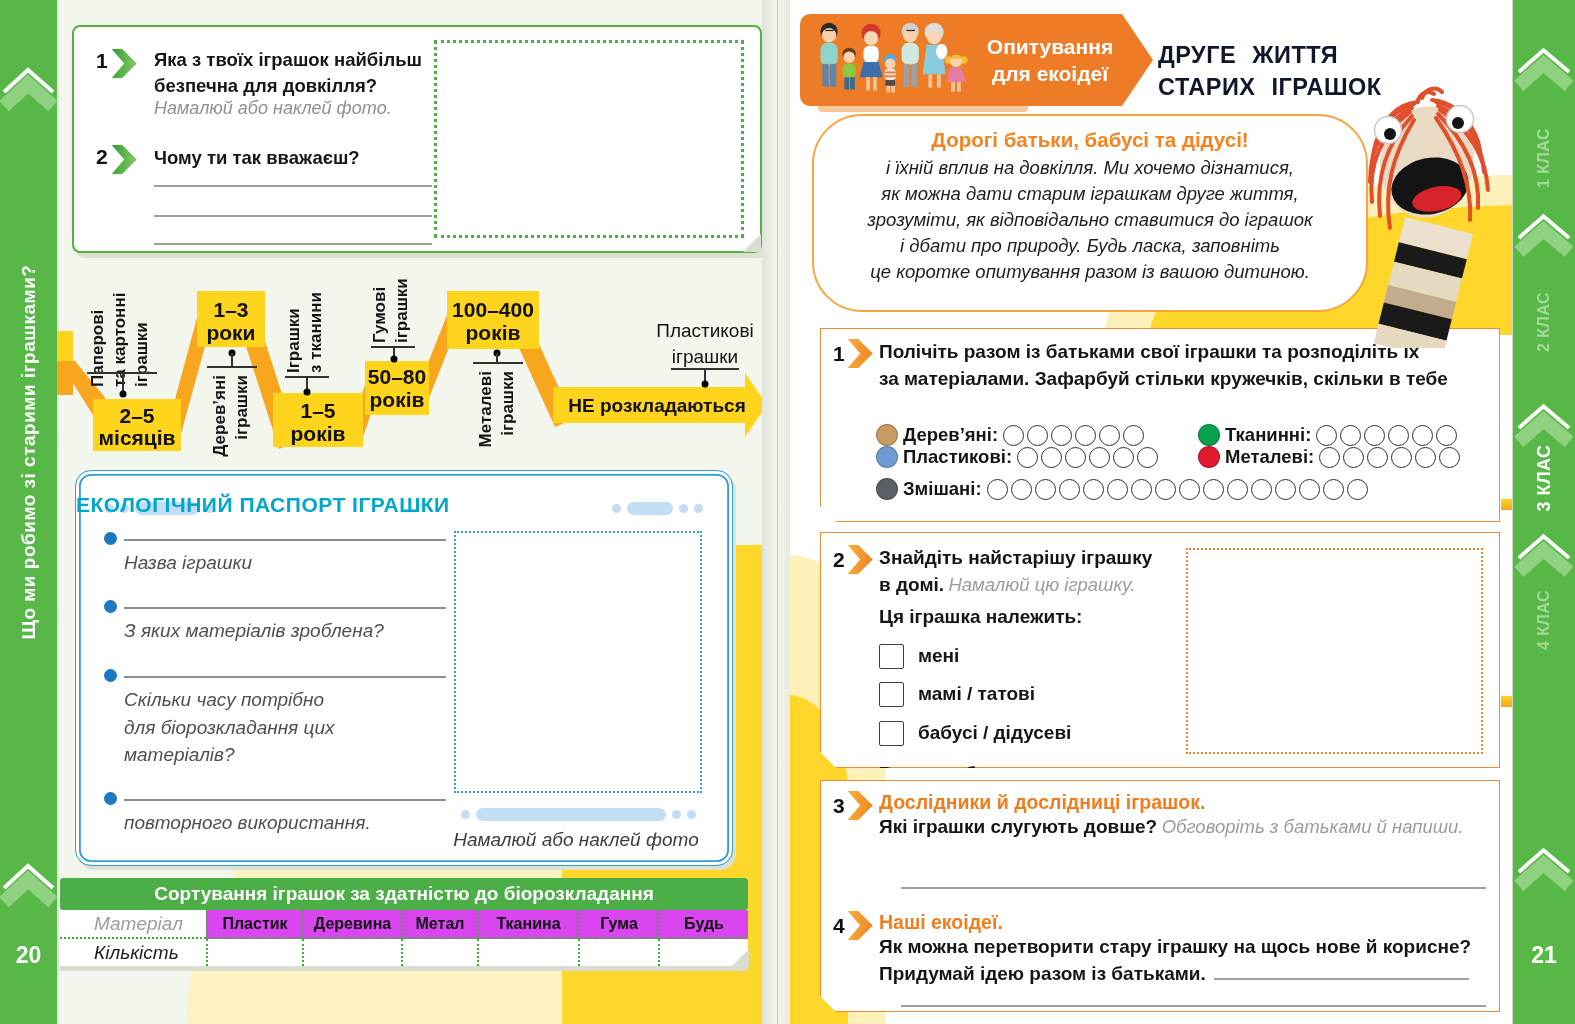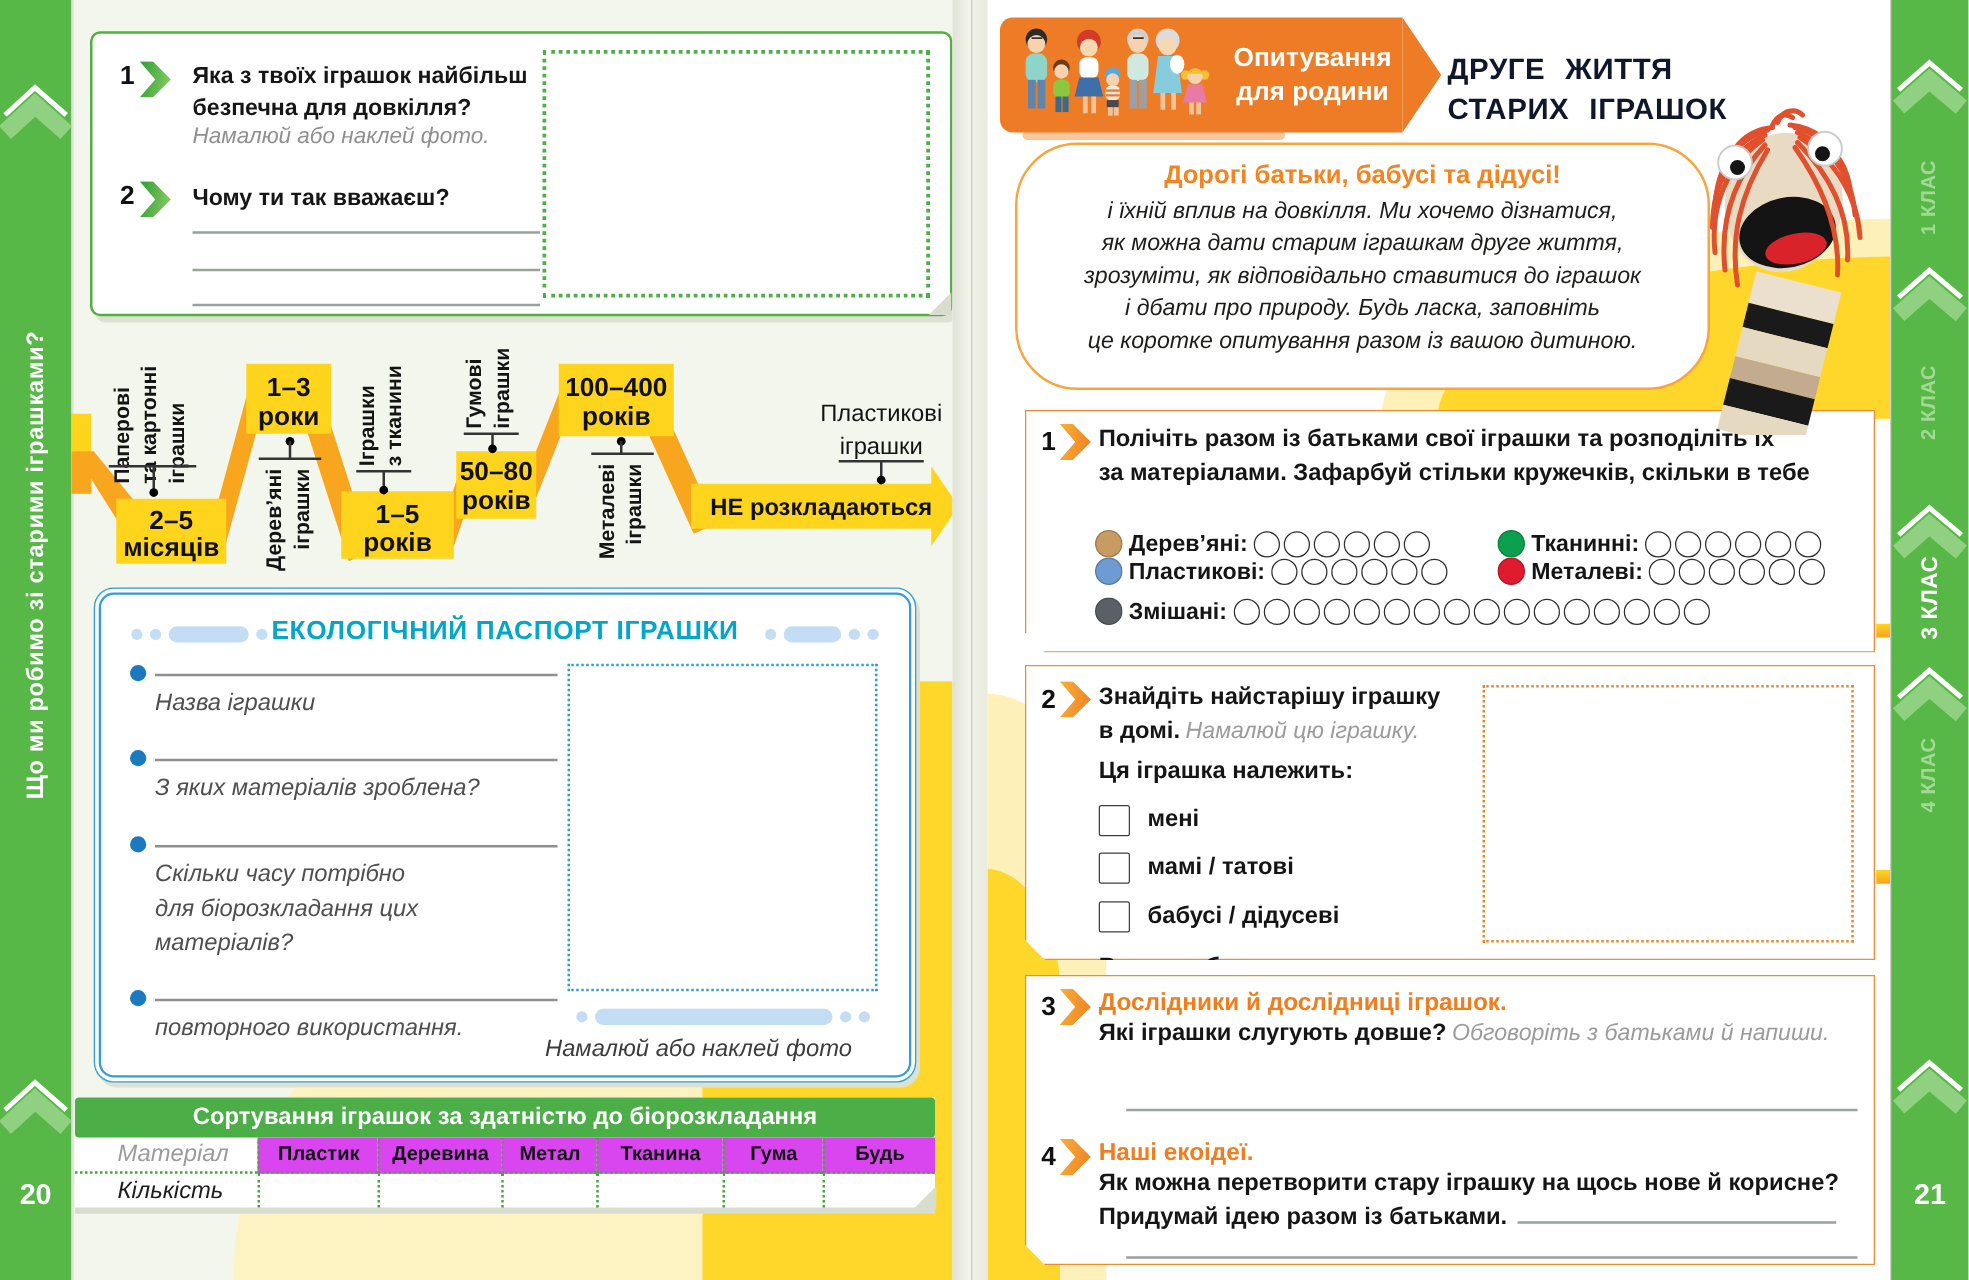--- a/index.html
+++ b/index.html
@@ -35,31 +35,31 @@
   .wline{border-bottom:2px solid #9aa09a;}
   .photo-g{position:absolute;right:16px;top:13px;width:310px;height:198px;border:3px dotted #4caf47;background:#fff;}
 
   .zig{position:absolute;left:0;top:265px;width:710px;height:205px;}
   .zig text{font-family:"Liberation Sans",sans-serif;}
   .zt{font-weight:bold;fill:#111;font-size:21px;text-anchor:middle;}
   .zl{font-weight:bold;fill:#141414;font-size:17px;}
   .zline{stroke:#333;stroke-width:2;}
 
   .pass{left:18px;top:470px;width:658px;height:396px;border:1.6px solid #2f9ed6;border-radius:16px;box-shadow:inset 0 0 0 3px #fff,inset 0 0 0 4.8px #2f9ed6,3px 4px 0 #dde1d3;}
-  .pass-title{position:absolute;left:0;top:22px;width:100%;text-align:center;color:#00a7cb;font-weight:bold;font-size:21px;letter-spacing:.5px;}
+  .pass-title{position:absolute;left:0;top:22px;width:100%;color:#00a7cb;font-weight:bold;font-size:21px;letter-spacing:.5px;}
   .pill,.pdot{display:inline-block;background:#c3ddf4;vertical-align:middle;border-radius:8px;}
   .pdot{width:9px;height:9px;border-radius:50%;margin:0 3px;}
   .pill{height:13px;margin:0 3px;}
   .deco{position:absolute;top:28px;}
   .fgroup{position:absolute;left:30px;}
   .fdot{position:absolute;left:-2px;top:-7px;width:13px;height:13px;border-radius:50%;background:#1b79c0;}
   .fline{position:absolute;left:18px;top:0;width:322px;border-bottom:2px solid #8f8f8f;}
   .flabel{position:absolute;left:18px;top:10px;font-style:italic;color:#4f4f4f;font-size:19px;line-height:1.45;white-space:nowrap;}
   .photo-b{position:absolute;left:378px;top:60px;width:248px;height:262px;border:2.5px dotted #2f9ed6;background:#fff;}
-  .pass-cap{position:absolute;left:360px;top:358px;width:280px;font-style:italic;color:#3c3c3c;font-size:19px;}
+  .pass-cap{position:absolute;left:360px;top:358px;width:280px;text-align:center;font-style:italic;color:#3c3c3c;font-size:19px;}
   .pass-pill-row{position:absolute;left:372px;top:334px;width:260px;text-align:center;}
 
   .tbl{left:3px;top:878px;width:688px;height:88px;box-shadow:0 5px 0 #d9ddcf;padding:0;}
   .tbl-head{height:32px;background:#4bae47;color:#fff;font-weight:bold;font-size:19px;text-align:center;line-height:32px;border-radius:3px;}
   .tbl-grid{display:grid;grid-template-columns:146px 96px 99px 76px 101px 80px 1fr;height:56px;}
   .tcell{display:flex;align-items:center;justify-content:center;border-left:2px dotted #44a83d;}
   .tcell.first{border-left:none;justify-content:flex-start;padding-left:34px;}
   .trow1{border-bottom:2px dotted #44a83d;}
   .mat{background:#d946ef;font-weight:bold;color:#111;font-size:16px;}
   .mlab{font-style:italic;color:#9b9b9b;font-size:19px;}
@@ -342,21 +342,21 @@
         <circle cx="141" cy="43" r="4" fill="#f2c130"></circle>
           <circle cx="157" cy="43" r="4" fill="#f2c130"></circle>
         <circle cx="149" cy="44" r="6.5" fill="#f6d3ae"></circle>
           <path d="M142.5,42 a7,7 0 0 1 13,0" fill="#f2c130"></path>
         <polygon points="143,51 155,51 159,66 139,66" fill="#e87ba6"></polygon>
         <rect x="144" y="66" width="4" height="10" fill="#f0c49a"></rect>
           <rect x="150" y="66" width="4" height="10" fill="#f0c49a"></rect>
       </svg>
       <div class="btext">
         <div>Опитування</div>
-        <div>для родини</div>
+        <div>для екоідеї</div>
       </div>
     </div>
 
     <div class="ptitle">
       <div>ДРУГЕ ЖИТТЯ</div>
       <div>СТАРИХ ІГРАШОК</div>
     </div>
 
     <div class="letter">
       <div class="letter-h">Дорогі батьки, бабусі та дідусі!</div>

